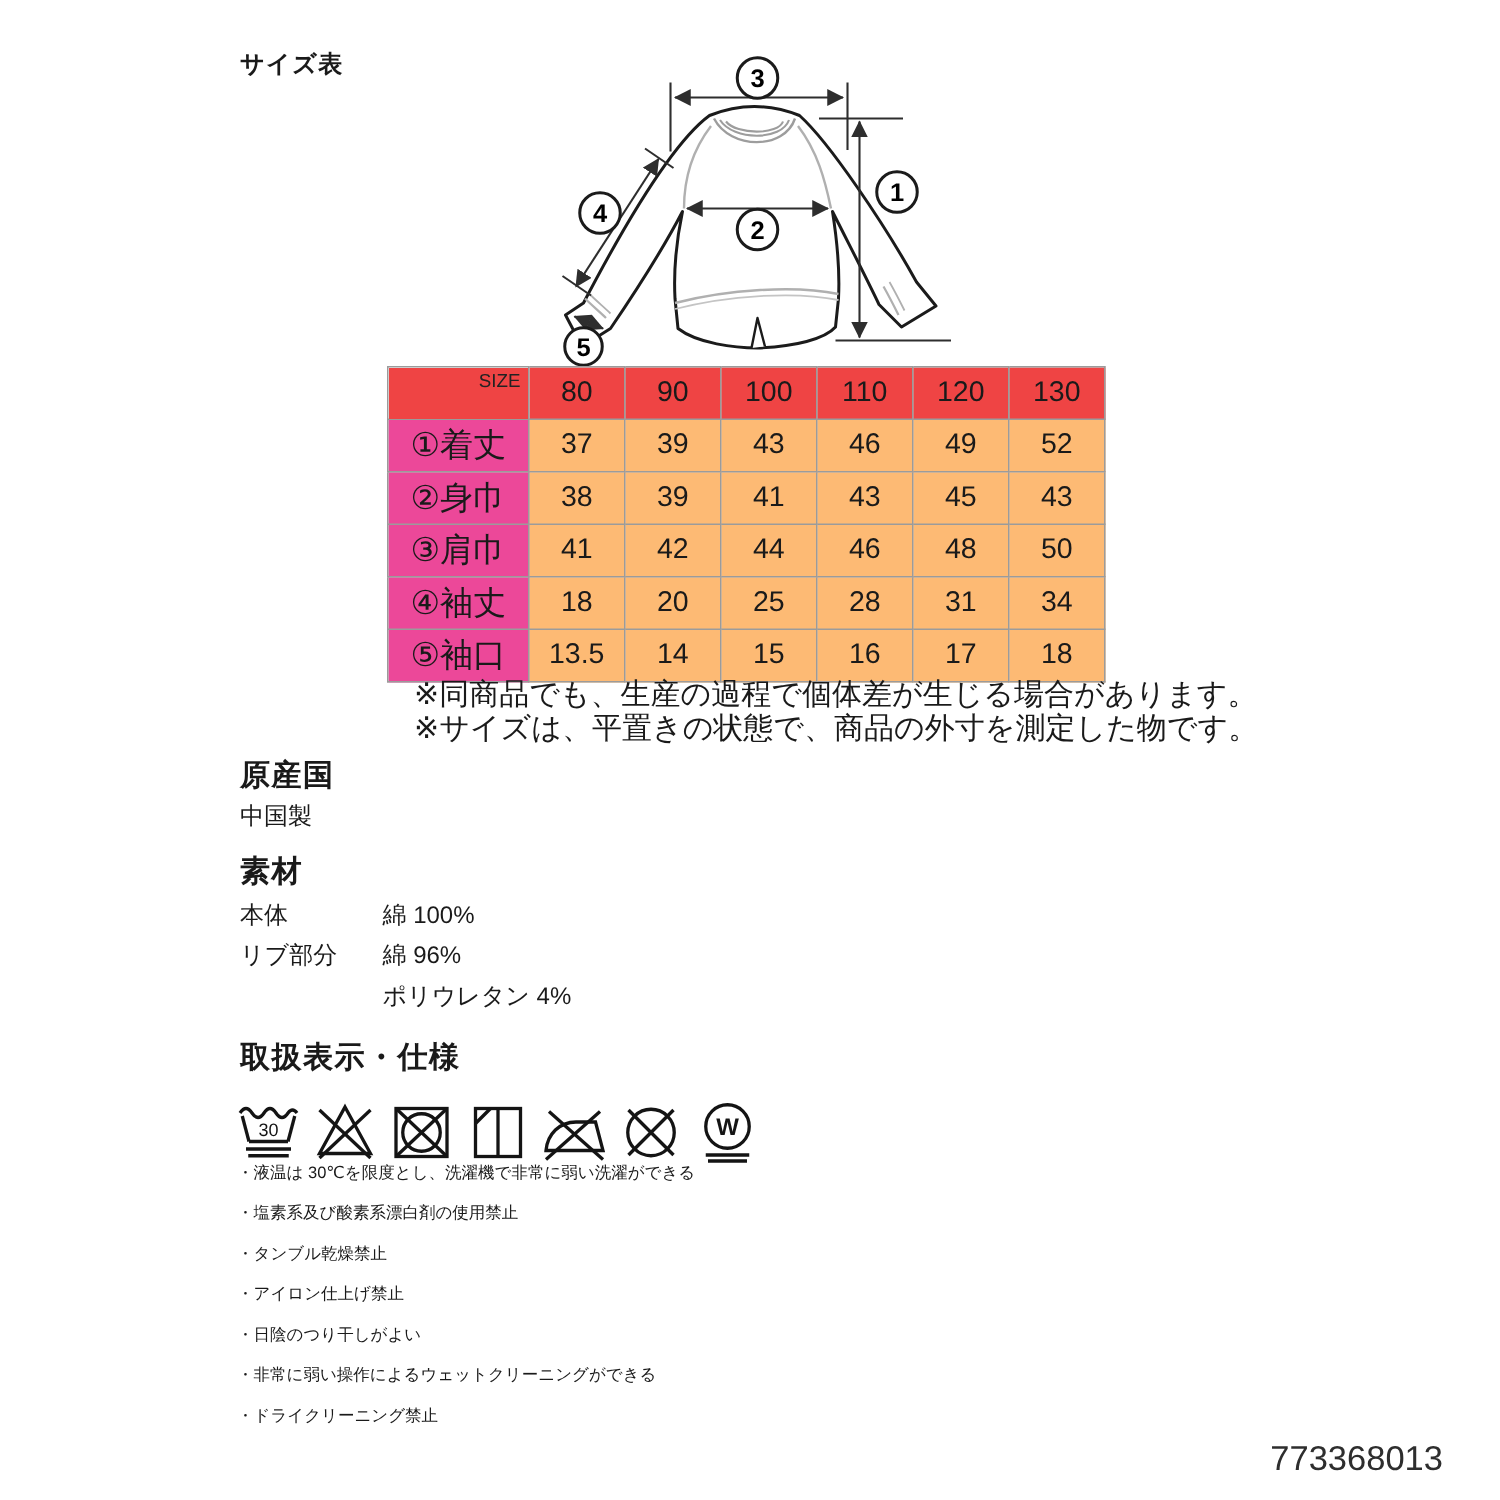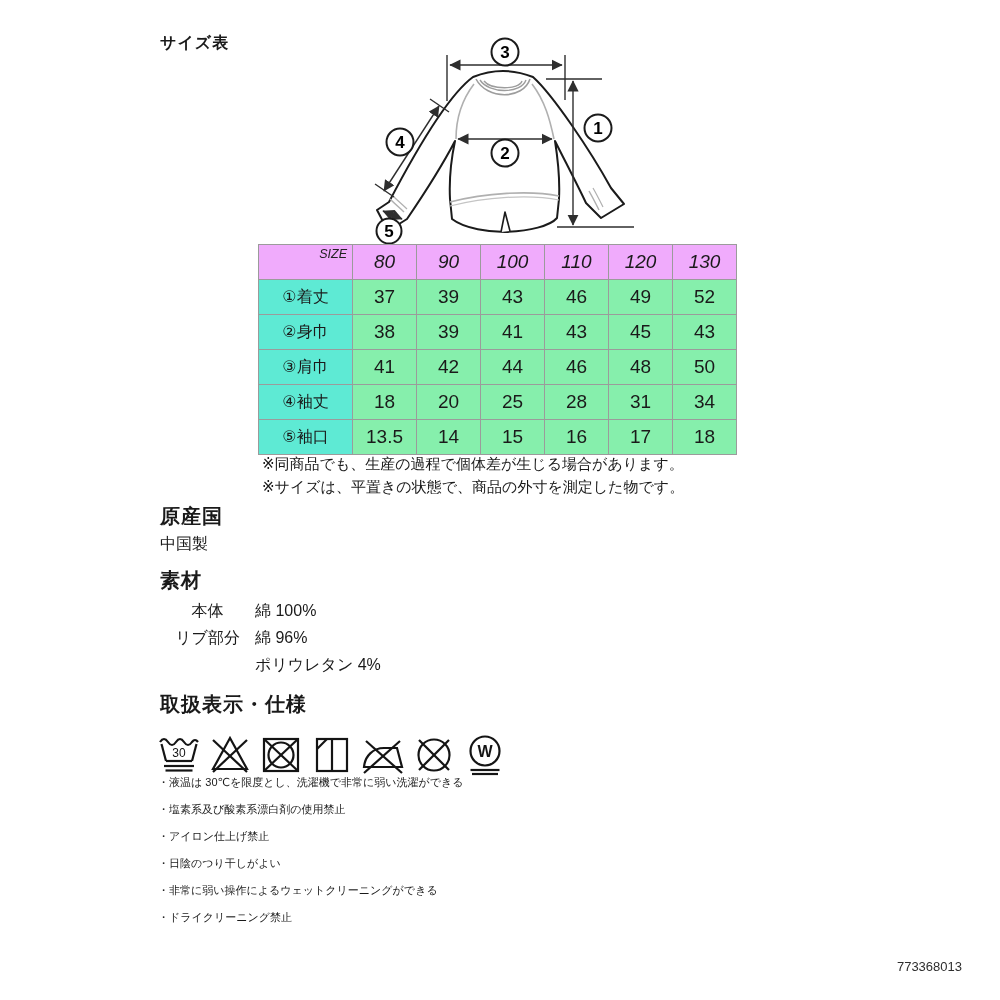--- a/index.html
+++ b/index.html
@@ -6,44 +6,44 @@
   body{width:1000px;height:1000px;position:relative;overflow:hidden;
        font-family:"Liberation Sans","DejaVu Sans",sans-serif;color:#1a1a1a;}
   .abs{position:absolute;}
   
   .page-title{left:160px;top:33px;font-size:16px;font-weight:bold;letter-spacing:1px;}
   .sec-heading{font-size:20px;font-weight:bold;letter-spacing:1px;}
   
   .size-table-wrap{left:258px;top:244px;}
   table.size-table{border-collapse:collapse;table-layout:fixed;}
   table.size-table td,table.size-table th{border:1px solid #9b9b9b;text-align:center;
-      font-size:19px;font-weight:normal;padding:0;height:34px;background:#86efac;}
+      font-size:19px;font-weight:normal;padding:0;height:34px;background:#fdba74;}
   table.size-table .col-label{width:94px;}
   table.size-table .col-size{width:64px;}
-  table.size-table th{background:#f0abfc;font-style:italic;}
-  table.size-table td.row-label{background:#5eead4;font-size:16px;margin-top:45px;}
+  table.size-table th{background:#ef4444;}
+  table.size-table td.row-label{background:#ec4899;font-size:22px;margin-top:45px;}
   th.corner{position:relative;background:#e4e4e4;
       background-image:linear-gradient(to bottom right,transparent 49.4%,#9b9b9b 49.4%,#9b9b9b 51%,transparent 51%);}
   th.corner span{position:absolute;top:2px;right:5px;font-size:12.5px;color:#222;}
   
-  .notes{left:262px;top:452px;font-size:15px;line-height:23px;}
+  .notes{left:276px;top:452px;font-size:20px;line-height:23px;}
   
   .origin-heading{left:160px;top:503px;}
   .origin-value{left:160px;top:534px;font-size:16px;}
   .material-heading{left:160px;top:567px;}
   .materials{left:160px;top:597px;font-size:16px;}
-  .material-row{display:flex;height:27px;line-height:27px;text-align:center;}
+  .material-row{display:flex;height:27px;line-height:27px;}
   .material-part{width:95px;}
   
   .care-heading{left:160px;top:691px;text-align:right;}
   .care-symbols{left:157px;top:732px;display:flex;gap:7px;}
   .care-symbols svg{display:block;}
   .care-instructions{left:158px;top:769px;font-size:11px;line-height:27px;}
   
-  .product-code{right:38px;top:959px;font-size:13px;color:#2e2e2e;}
+  .product-code{right:38px;top:959px;font-size:23px;color:#2e2e2e;}
   svg text{font-family:"Liberation Sans","DejaVu Sans",sans-serif;}
 </style>
 </head>
 <body>
 
 <div class="abs page-title">サイズ表</div>
 
 <svg class="abs" style="left:356px;top:28px;" width="304" height="224" viewBox="356 28 304 224">
   <defs>
     <marker id="arr" markerWidth="9" markerHeight="9" refX="7.5" refY="4" orient="auto-start-reverse">
@@ -257,19 +257,20 @@
       <path d="M7.5,38 H36.5"></path>
         <path d="M9,42 H35"></path>
     </g>
     <text x="22" y="24.5" text-anchor="middle" font-size="16" font-weight="bold" fill="#141414">W</text>
   </svg>
 </div>
 
 <div class="abs care-instructions">
   <div>・液温は 30℃を限度とし、洗濯機で非常に弱い洗濯ができる</div>
   <div>・塩素系及び酸素系漂白剤の使用禁止</div>
+  <div>・タンブル乾燥禁止</div>
   <div>・アイロン仕上げ禁止</div>
   <div>・日陰のつり干しがよい</div>
   <div>・非常に弱い操作によるウェットクリーニングができる</div>
   <div>・ドライクリーニング禁止</div>
 </div>
 
 <div class="abs product-code">773368013</div>
 
 </body></html>

